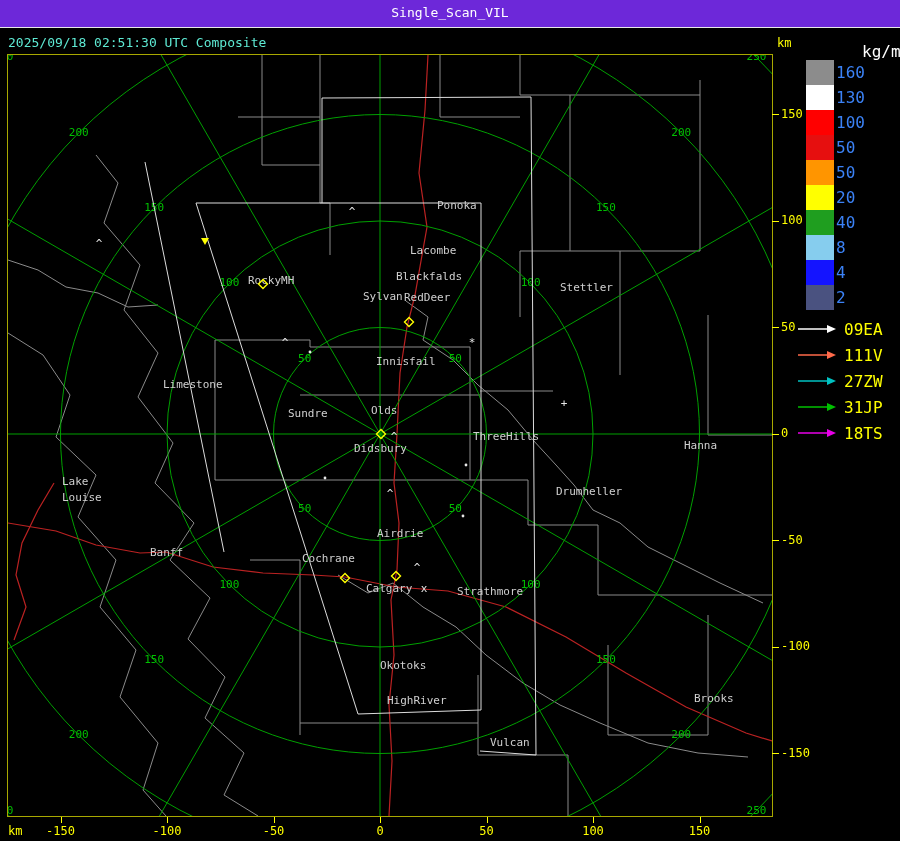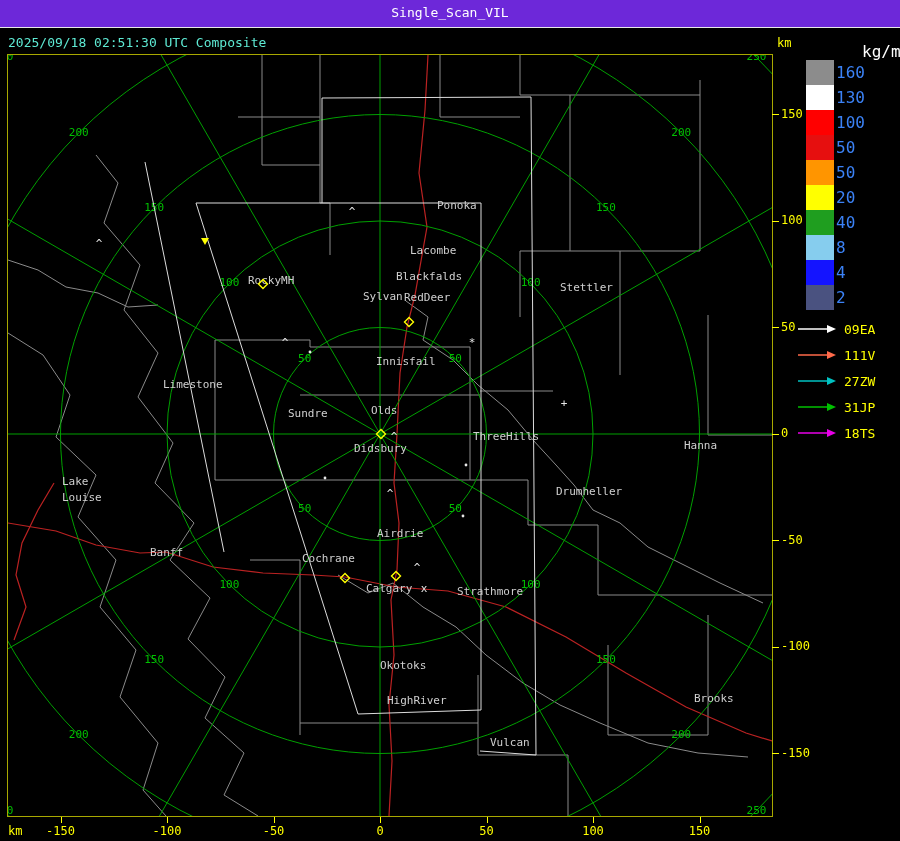--- a/index.html
+++ b/index.html
@@ -17,21 +17,21 @@
   .xtick{position:absolute;top:0;width:1px;height:6px;background:#ffff00}
   .xlabel{position:absolute;top:7px;width:48px;margin-left:-24px;text-align:center;color:#ffff00;font-size:12px}
   .x-unit{position:absolute;left:8px;top:7px;color:#ffff00;font-size:12px}
   .legend-unit{position:absolute;left:862px;top:42px;color:#ffffff;font-size:16px}
   .levels{position:absolute;left:806px;top:60px}
   .lv{display:flex;align-items:center;height:25px}
   .lv .box{width:28px;height:25px}
   .lv .val{color:#3b82f6;font-size:16px;margin-left:2px}
   .tracks{position:absolute;left:796px;top:316px}
   .tr{display:flex;align-items:center;height:26px}
-  .tr .id{color:#ffff00;font-size:13px;margin-left:6px}
+  .tr .id{color:#ffff00;font-size:16px;margin-left:6px}
   svg text{font-family:"DejaVu Sans Mono","Liberation Mono",monospace}
 </style>
 </head>
 <body>
 
 <div class="titlebar">
   <span>Single_Scan_VIL</span>
 </div>
 
 <div class="timestamp">2025/09/18 02:51:30 UTC Composite</div>

